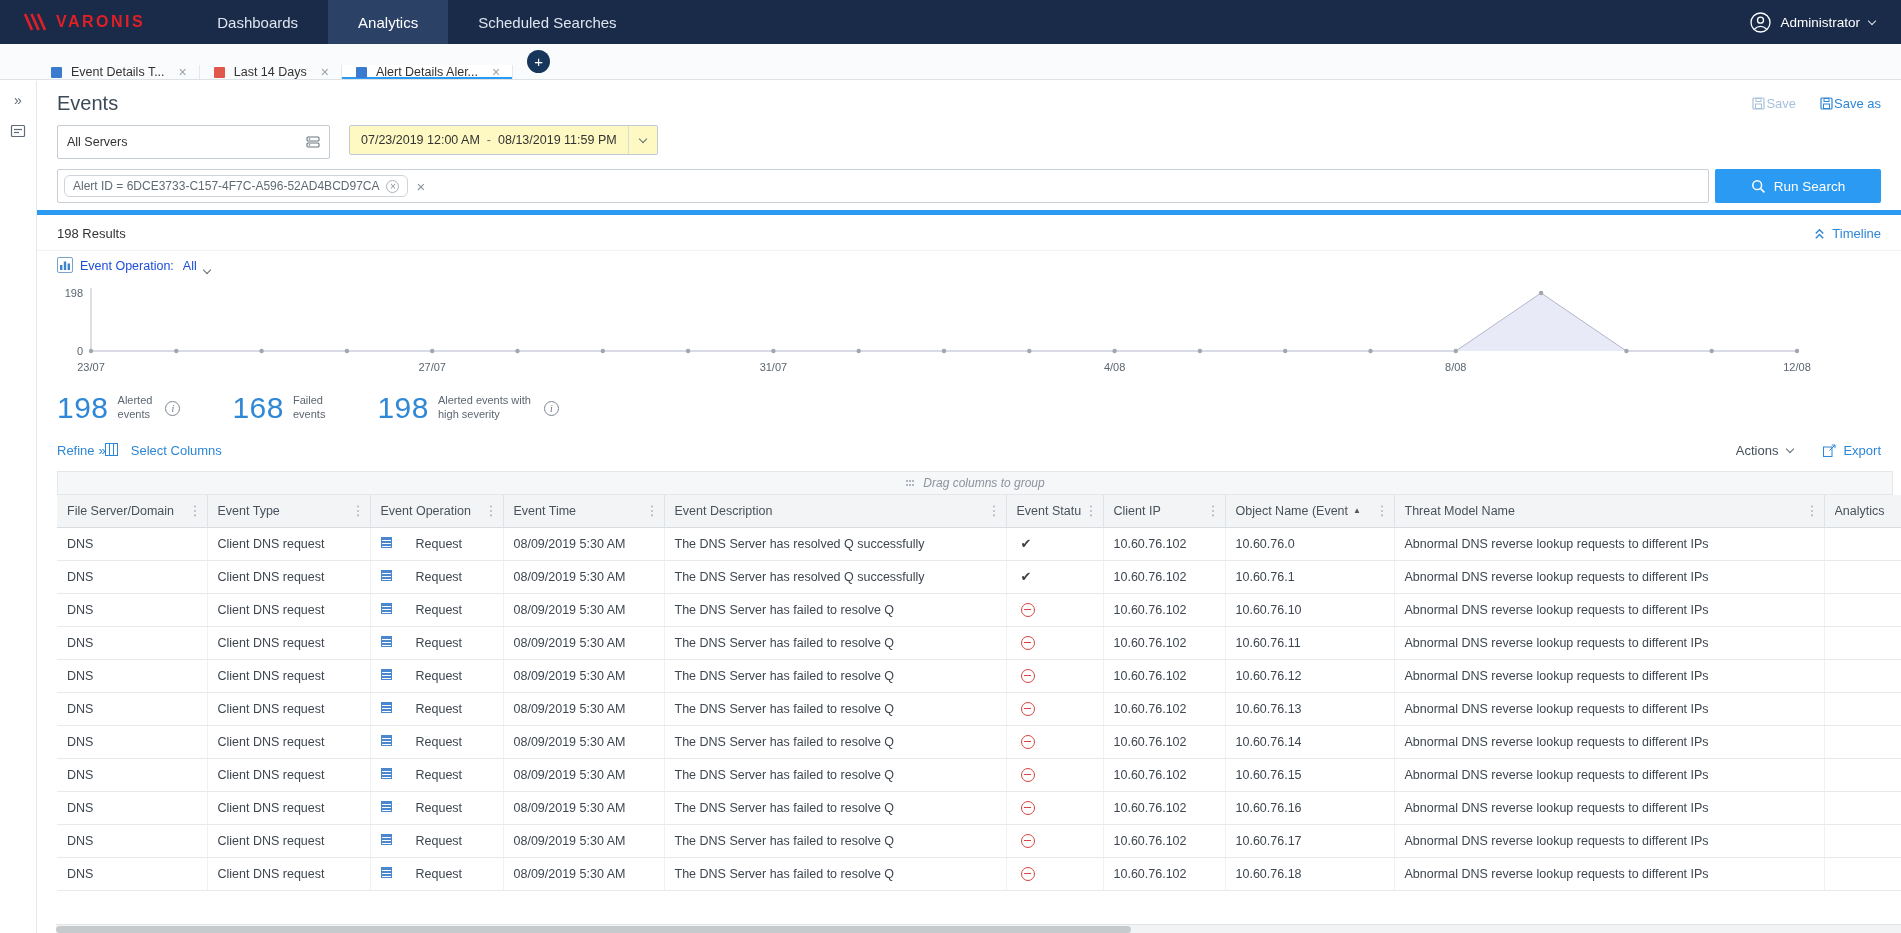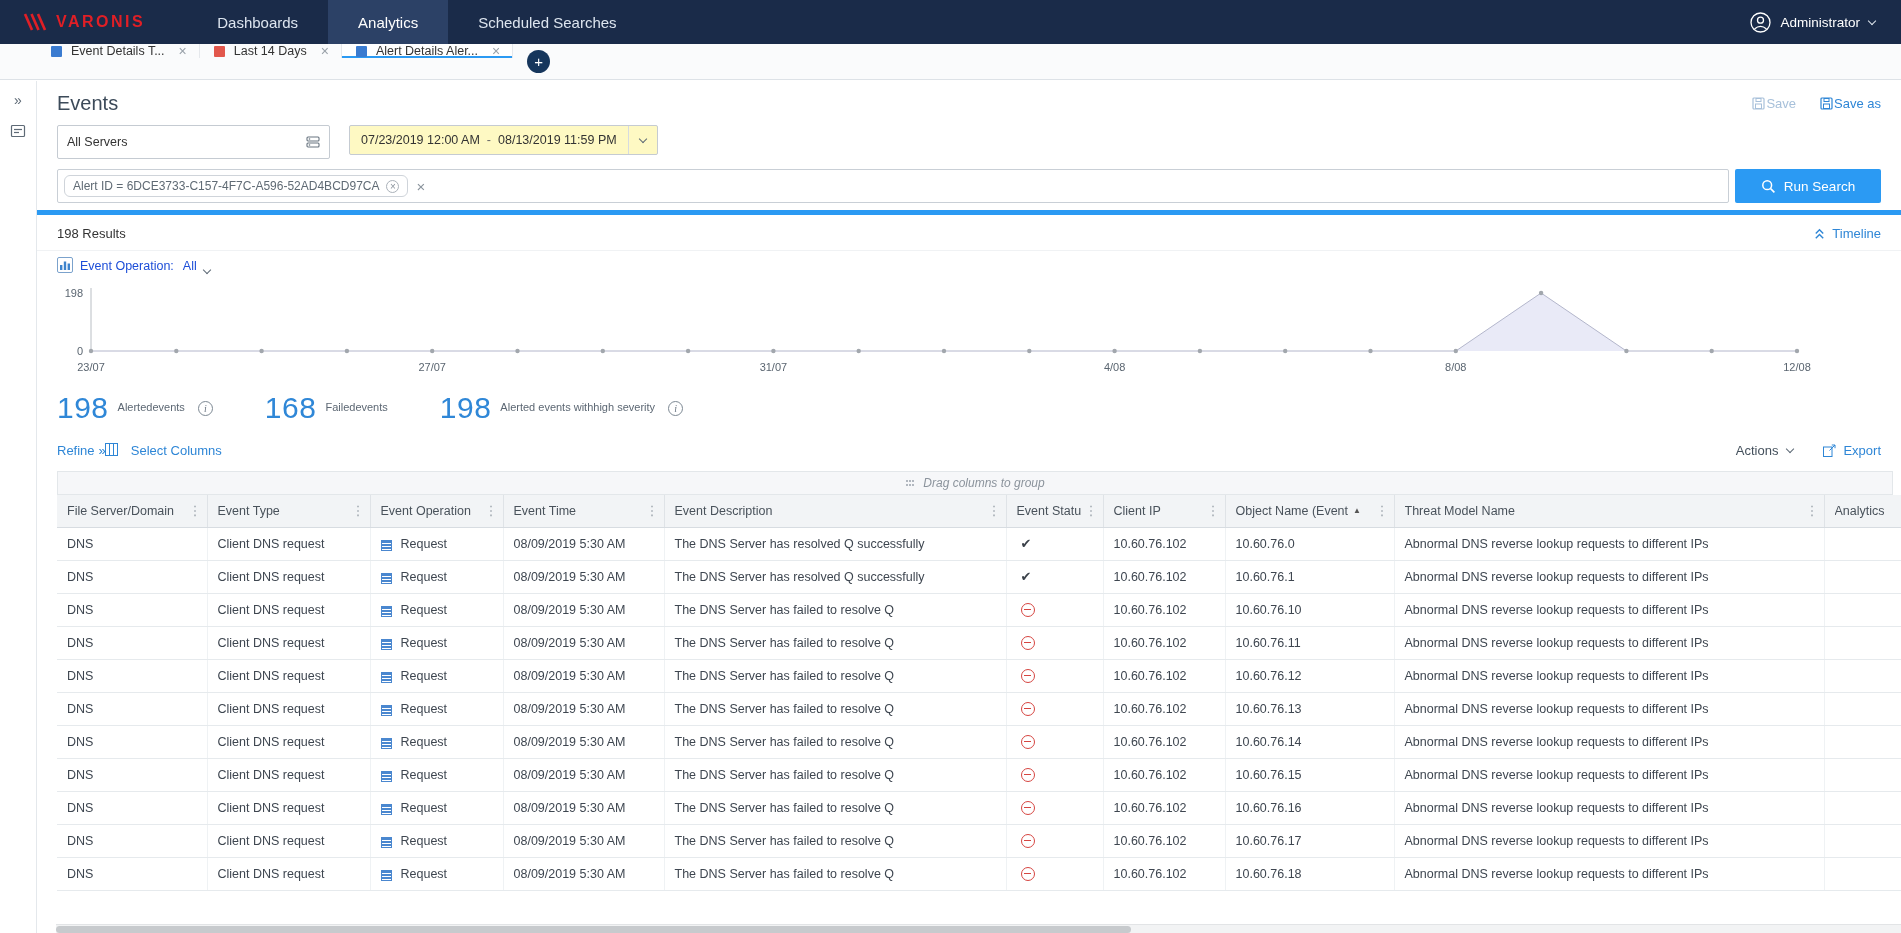--- a/index.html
+++ b/index.html
@@ -10,21 +10,21 @@
   .topnav{height:44px;background:var(--nav-bg,#1a2b49);display:flex;align-items:stretch;color:#e8edf4}
   .logo{display:flex;align-items:center;gap:8px;padding:0 42px 0 22px}
   .logo-text{color:var(--logo-red,#e01f26);font-weight:bold;font-size:16px;letter-spacing:2.5px}
   .nav-items{display:flex;align-items:stretch}
   .nav-item{display:flex;align-items:center;padding:0 30px;font-size:15px;color:#dde5ef;cursor:default}
   .nav-item.active{background:#2c4166;color:#fff}
   .user-menu{margin-left:auto;display:flex;align-items:center;gap:9px;padding:0 26px;font-size:13.5px;color:#fff}
 
   
   .tabbar{height:36px;background:#fafbfc;border-bottom:1px solid #dde2e7;display:flex;align-items:stretch}
-  #tabs{display:flex;align-items:flex-start;margin-left:37px}
+  #tabs{display:flex;align-items:flex-end;margin-left:37px}
   .tab{display:flex;align-items:center;padding:0 12px 0 14px;border-right:1px solid #e5e8ec;font-size:12.5px;color:#333;background:#fafbfc}
   .tab.active{background:#fff;box-shadow:inset 0 -2px 0 var(--accent,#2b9af3)}
   .tab-icon{width:11px;height:11px;margin-right:9px;border-radius:1px;flex:none}
   .tab-label{margin-right:14px;white-space:nowrap}
   .tab-close{color:#98a0a8;font-size:14px;line-height:1}
   .add-tab{width:23px;height:23px;border-radius:50%;background:#16365c;color:#fff;border:none;font-size:15px;line-height:21px;margin:auto 0 auto 14px;text-align:center;font-family:inherit}
 
   
   .rail{position:absolute;left:0;top:81px;bottom:0;width:37px;border-right:1px solid #e4e8ec;display:flex;flex-direction:column;align-items:center;padding-top:12px;gap:16px;background:#fff}
   .rail-btn{color:#5e6a76;font-size:14px;line-height:1}
@@ -43,56 +43,56 @@
   .date-range .dash{margin:0 7px;color:#666}
   .date-chev{height:100%;display:flex;align-items:center;justify-content:center;width:29px;border-left:1px solid #d6dbe0;margin-left:11px}
 
   .search-row{display:flex;margin:10px 20px 0;gap:4px}
   .search-box{flex:1;height:34px;border:1px solid #c9cfd6;border-radius:2px;display:flex;align-items:center;padding:0 10px 0 6px;background:#fff}
   .chip{display:flex;align-items:center;gap:7px;border:1px solid #cfd4da;border-radius:6px;padding:3px 8px;font-size:12px;color:#5f6a74;background:#fff;white-space:nowrap}
   .chip-x{width:13px;height:13px;border:1px solid #aab1b9;border-radius:50%;color:#8a939c;font-size:10px;line-height:11px;text-align:center;flex:none}
   .search-input{flex:1;border:none;outline:none;margin-left:10px;font-size:12.5px;color:#444;background:transparent;font-family:inherit}
   .search-input::placeholder{color:#9aa2ab;font-style:italic}
   .clear-x{color:#8a939c;font-size:15px;margin-left:8px}
-  .run-search{width:146px;height:34px;margin-left:2px;background:var(--accent,#2b9af3);color:#fff;border:none;border-radius:2px;font-size:13.5px;display:flex;align-items:center;justify-content:center;gap:8px;font-family:inherit;cursor:pointer}
+  .run-search{width:166px;height:34px;margin-left:2px;background:var(--accent,#2b9af3);color:#fff;border:none;border-radius:2px;font-size:13.5px;display:flex;align-items:center;justify-content:center;gap:8px;font-family:inherit;cursor:pointer}
 
   .blue-bar{height:5px;background:var(--accent,#2b9af3);margin-top:7px}
 
   .results-row{display:flex;align-items:center;padding:11px 20px 9px;font-size:13px;color:#333;border-bottom:1px solid #f0f2f4}
   .timeline-toggle{margin-left:auto;display:flex;align-items:center;gap:6px;color:var(--accent-link,#2e86d6)}
 
   .eventop-row{display:inline-flex;align-items:flex-end;gap:7px;margin:6px 20px 0;font-size:12.5px;color:#1d4ed8}
   .eo-value{margin-left:2px}
 
   .chart{margin:4px 0 0 20px;height:104px}
 
   .stats-row{display:flex;margin:8px 0 0 20px;align-items:center}
   .stat{display:flex;align-items:center;margin-right:52px}
   .stat-value{font-size:30px;line-height:1;color:var(--stat-blue,#2f87d7);letter-spacing:.5px}
-  .stat-label{display:flex;margin-left:9px;font-size:11px;color:#5c6773;line-height:1.25}
+  .stat-label{display:flex;flex-direction:column;margin-left:9px;font-size:11px;color:#5c6773;line-height:1.25}
   .info-icon{width:15px;height:15px;border:1px solid #7c8893;border-radius:50%;color:#6b7682;font-size:10px;line-height:13px;text-align:center;margin-left:13px;font-family:"Liberation Serif",serif;font-style:italic}
 
   .toolbar-row{display:flex;align-items:center;margin:20px 20px 0;font-size:13px}
   .refine{display:flex;align-items:center;gap:4px;color:var(--accent-link,#2e86d6)}
   .refine-chevs{font-size:13px;letter-spacing:-1px}
   .select-cols{display:flex;align-items:flex-start;gap:13px;color:var(--accent-link,#2e86d6);}
   .actions{margin-left:auto;display:flex;align-items:center;gap:9px;color:#44505c}
   .export{display:flex;align-items:center;gap:7px;color:var(--accent-link,#2e86d6);margin-left:30px}
 
   .drag-bar{margin:13px 8px 0 20px;height:24px;background:#f6f7f9;border:1px solid #e3e7ea;display:flex;align-items:center;justify-content:center;gap:8px;font-size:12px;font-style:italic;color:#8b939c}
 
   .table-wrap{margin-left:20px;overflow:hidden;width:1844px}
   table{border-collapse:collapse;table-layout:fixed;width:1907px}
   th{background:#f2f4f6;height:32px;border-bottom:1px solid #d7dce1;border-right:1px solid #dfe3e7;font-weight:400;font-size:12.5px;color:#49525b;padding:0;text-align:left}
   .th-inner{display:flex;align-items:center;padding:0 5px 0 10px;width:100%}
   .col-label{white-space:nowrap;overflow:hidden}
   .sort-arrow{font-size:8px;color:#555;margin-left:5px;flex:none}
   .col-menu{margin-left:auto;color:#9aa2ab;font-size:13px;padding-left:4px;flex:none}
   td{height:33px;border-bottom:1px solid #e6eaed;border-right:1px solid #eff2f4;font-size:12.5px;color:#3e4650;padding:0 10px;white-space:nowrap;overflow:hidden;background:#fff}
-  .op-cell{display:flex;align-items:flex-end;gap:9px}
+  .op-cell{display:flex;align-items:flex-start;gap:24px}
   .op-icon{width:11px;height:11px;background:repeating-linear-gradient(180deg,#4a87cf 0 2px,#fff 2px 3px);border:1px solid #4a87cf;flex:none}
   .status-cell{display:flex;align-items:center;padding-left:4px}
   .check{color:#3a4149;font-size:13px}
   .minus-circle{width:14px;height:14px;border:1.5px solid var(--failed-red,#d64541);border-radius:50%;position:relative;display:inline-block}
   .minus-circle::after{content:"";position:absolute;left:2.5px;right:2.5px;top:50%;height:1.5px;margin-top:-.75px;background:var(--failed-red,#d64541)}
 
   .hscrollbar{position:absolute;left:56px;right:0;bottom:0;height:9px;background:#f2f3f4;border-top:1px solid #e2e4e6}
   .hscrollbar .thumb{position:absolute;left:0;top:1px;height:7px;width:1075px;background:#c7cacd;border-radius:4px}
 
   .chev{display:inline-block;width:6px;height:6px;border-right:1.5px solid #5d6975;border-bottom:1.5px solid #5d6975;transform:rotate(45deg);margin-top:-3px}

